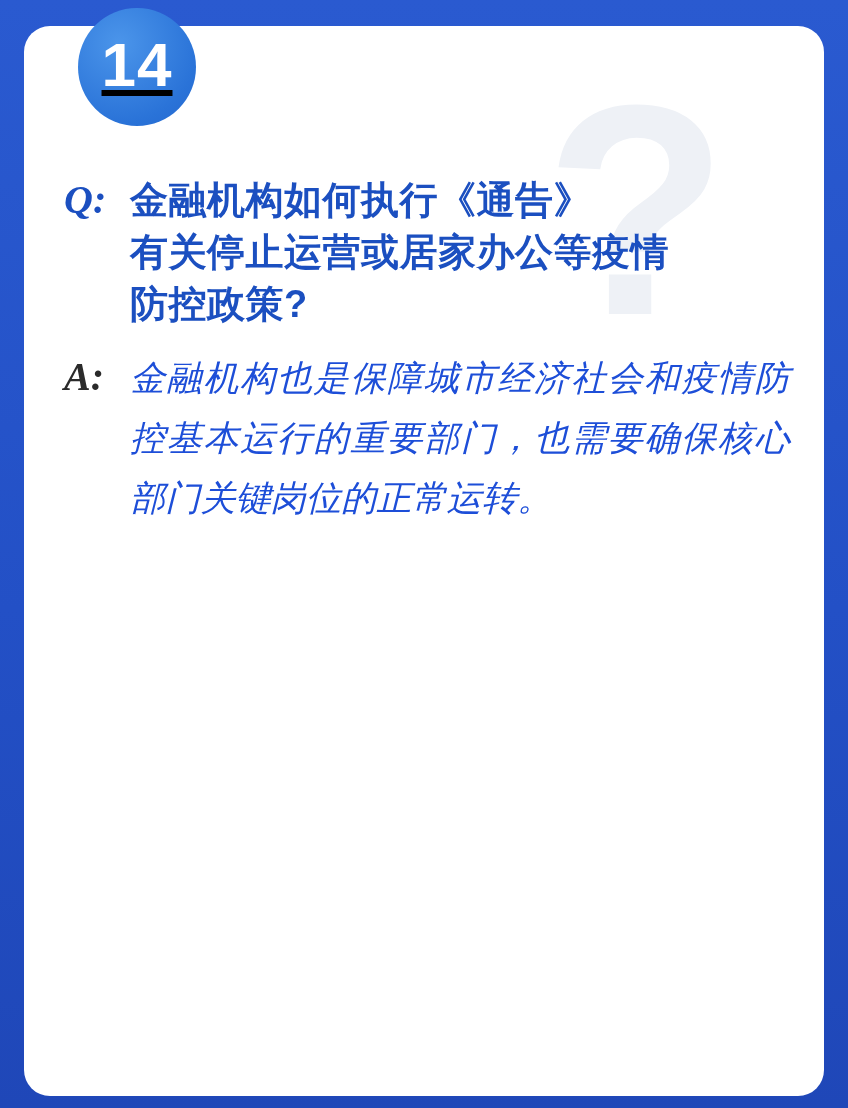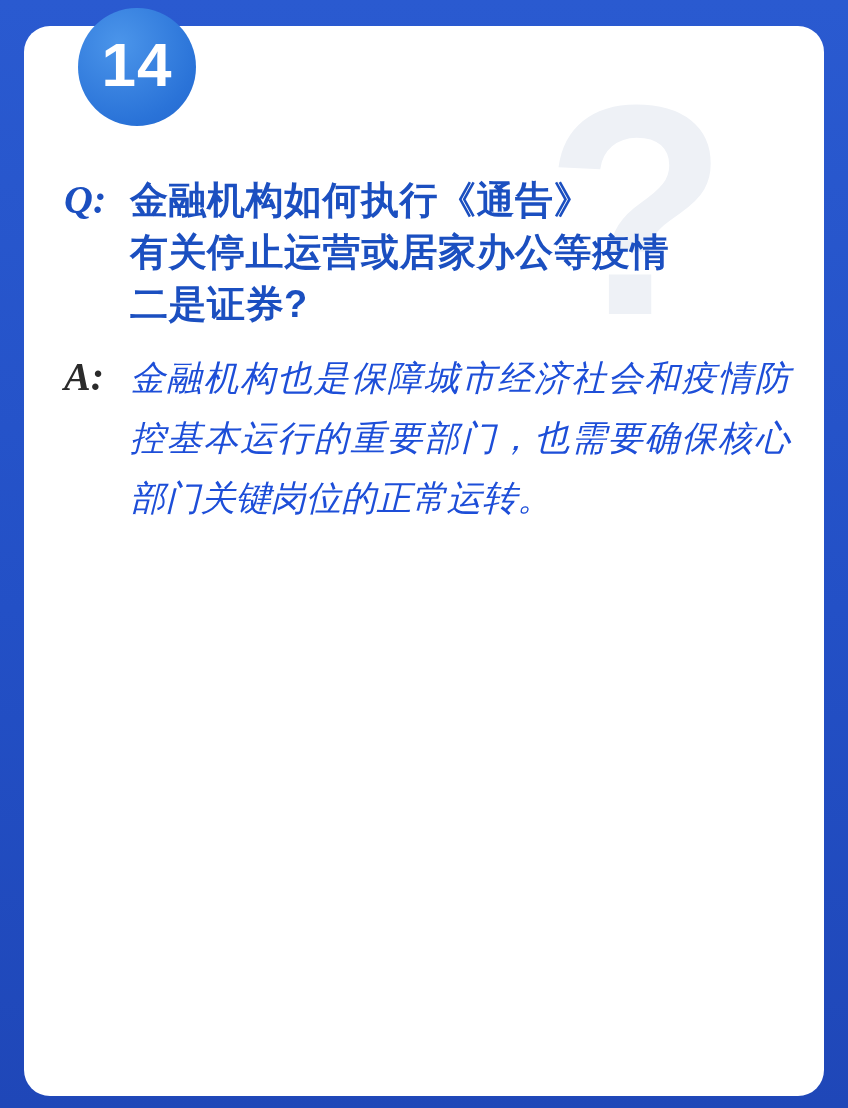--- a/index.html
+++ b/index.html
@@ -51,20 +51,21 @@
     top: 8px;
     width: 118px;
     height: 118px;
     border-radius: 50%;
     background: #2f7fe0;
     background: radial-gradient(circle at 35% 30%, #4b95ea 0%, #2a73d8 70%, #2367cf 100%);
     z-index: 5;
     display: flex;
     align-items: center;
     justify-content: center;
+    text-decoration: underline;
   }
   .badge-num {
     color: #ffffff;
     font-size: 62px;
     font-weight: 700;
     letter-spacing: 1px;
     font-family: "Liberation Sans", sans-serif;
     line-height: 1;
     padding-bottom: 4px;
   }
@@ -146,21 +147,21 @@
 
     <div class="content">
 
       <div class="qa-block">
 
         <div class="row">
           <div class="marker q-marker">Q:</div>
           <div class="q-text">
             <p>金融机构如何执行《通告》</p>
             <p>有关停止运营或居家办公等疫情</p>
-            <p>二是证券?</p>
+            <p>防控政策?</p>
           </div>
         </div>
 
         <div class="row a-wrap">
           <div class="marker a-marker">A:</div>
           <div class="a-text">
             <p>金融机构也是保障城市经济社会和疫情防控基本运行的重要部门，也需要确保核心部门关键岗位的正常运转。</p>
           </div>
         </div>
 

